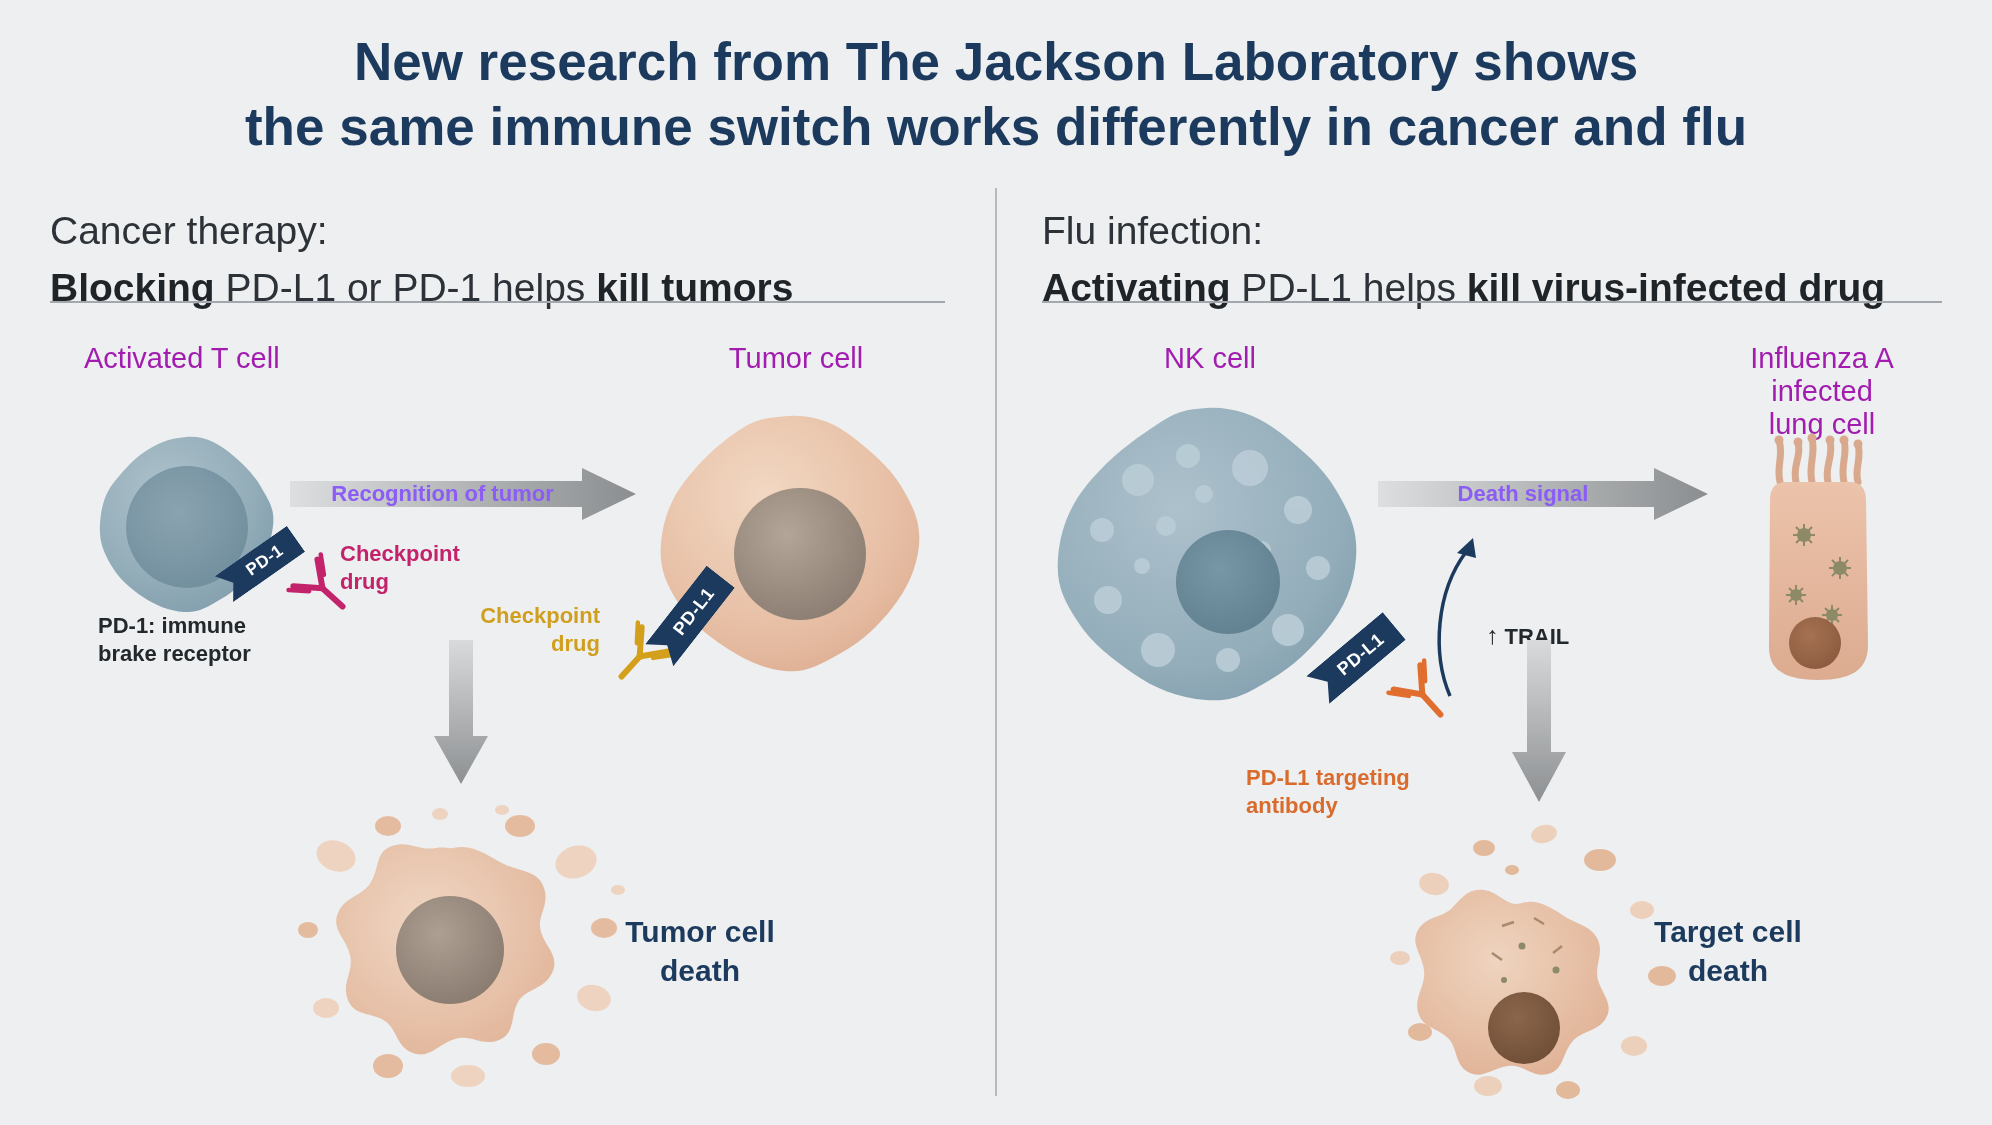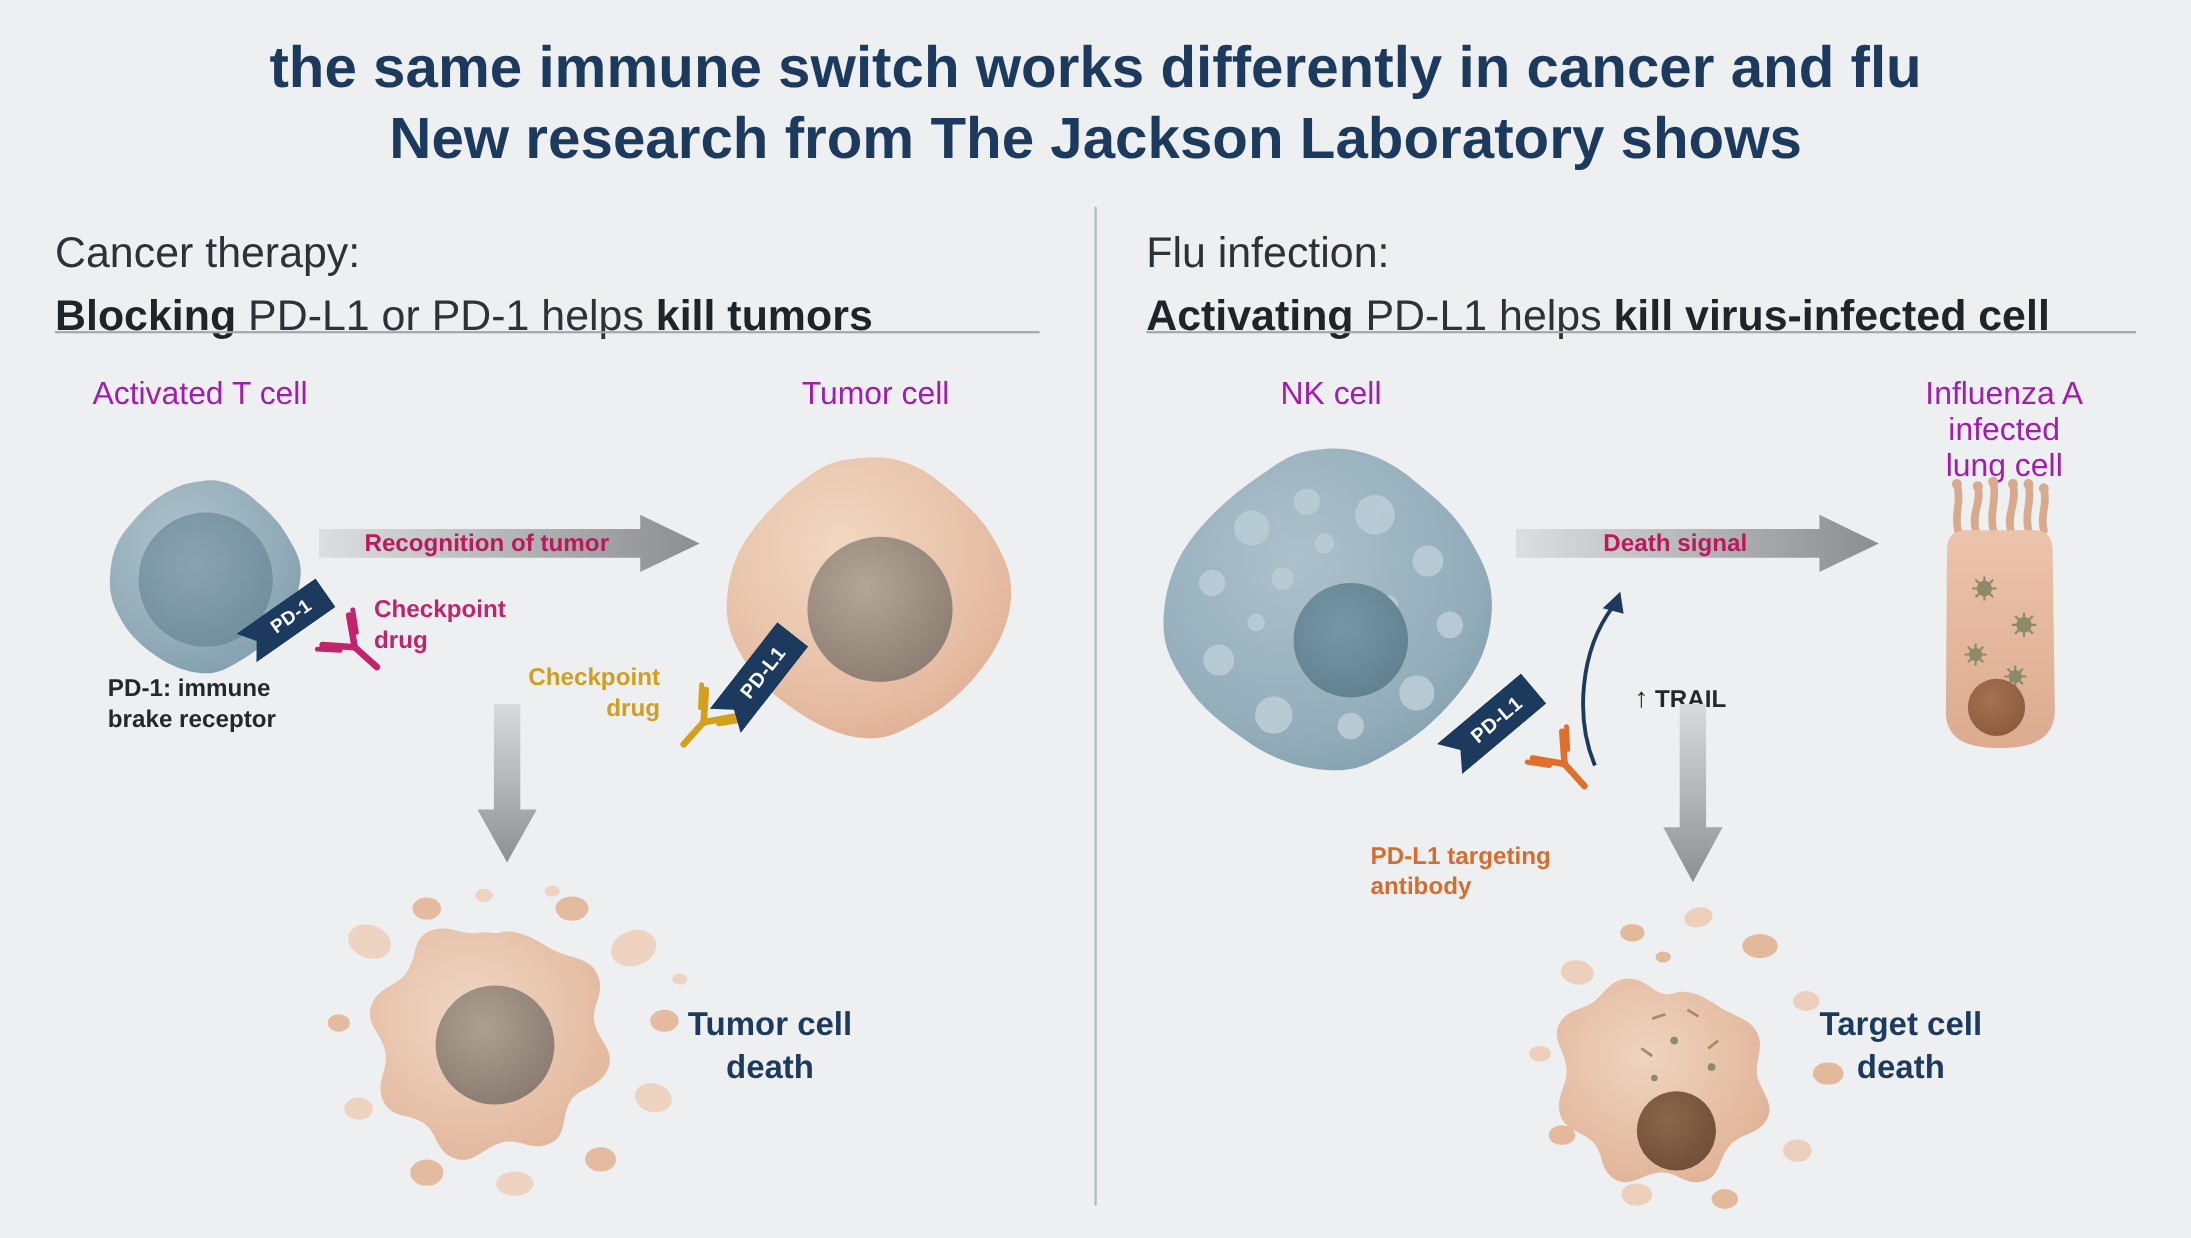--- a/index.html
+++ b/index.html
@@ -12,50 +12,50 @@
   .divider { position:absolute; left:995px; top:188px; width:2px; height:908px; background:#b6babd; }
   .panel-header { position:absolute; top:203px; font-size:39px; color:#2c3237; line-height:1.45; font-weight:normal; }
   .panel-header b { font-weight:bold; color:#1f2428; }
   .rule { position:absolute; height:2px; background:#a2a8ad; }
   .cell-label { position:absolute; font-size:29px; color:#a21caf; white-space:pre-line; }
   .centerx { transform:translateX(-50%); text-align:center; }
   .caption { position:absolute; font-size:22px; font-weight:bold; line-height:1.28; white-space:pre-line; color:#23282c; }
   .pink { color:#c2236a; }
   .gold { color:#d19f1f; }
   .orange { color:#d96b2d;margin-top:34px; }
-  .arrow-text { position:absolute; font-size:22px; font-weight:bold; color:#be185d; text-align:center; }
+  .arrow-text { position:absolute; font-size:22px; font-weight:bold; color:#8b5cf6; text-align:center; }
   .death-label { position:absolute; font-size:30px; font-weight:bold; color:#1c3a5e; line-height:1.3;
                  white-space:pre-line; text-align:center; transform:translateX(-50%); }
   .tag { position:absolute; background:#1c3a5e; color:#ffffff; font-weight:bold;
          display:flex; align-items:center; justify-content:center; padding-left:12px;
          clip-path:polygon(0 0, 100% 0, 100% 100%, 0 100%, 13% 50%); letter-spacing:0.5px; }
   .trail-wrap { position:absolute; font-size:22px; font-weight:bold; color:#23282c; }
   .trail-wrap .glyph { font-size:25px; font-weight:bold; margin-right:6px; }
 </style>
 </head>
 <body>
 
 <div class="canvas">
 
   <div class="title">
+    <div>New research from The Jackson Laboratory shows</div>
     <div>the same immune switch works differently in cancer and flu</div>
-    <div>New research from The Jackson Laboratory shows</div>
   </div>
 
   <div class="divider"></div>
 
   <div class="panel-header" style="left:50px;">
     <div>Cancer therapy:</div>
     <div><b>Blocking</b><span> PD-L1 or PD-1 helps </span><b>kill tumors</b></div>
   </div>
   <div class="rule" style="left:50px; top:301px; width:895px;"></div>
 
   <div class="panel-header" style="left:1042px;">
     <div>Flu infection:</div>
-    <div><b>Activating</b><span> PD-L1 helps </span><b>kill virus-infected cell</b></div>
+    <div><b>Activating</b><span> PD-L1 helps </span><b>kill virus-infected drug</b></div>
   </div>
   <div class="rule" style="left:1042px; top:301px; width:900px;"></div>
 
   <div class="cell-label" style="left:84px; top:342px;">Activated T cell</div>
   <div class="cell-label centerx" style="left:796px; top:342px;">Tumor cell</div>
 
   <svg class="abs" style="left:90px; top:428px;" width="192" height="192" viewBox="0 0 192 192">
     <defs>
       <radialGradient id="tcB" cx="38%" cy="32%" r="78%">
         <stop offset="0%" stop-color="#aec2cc"></stop>

